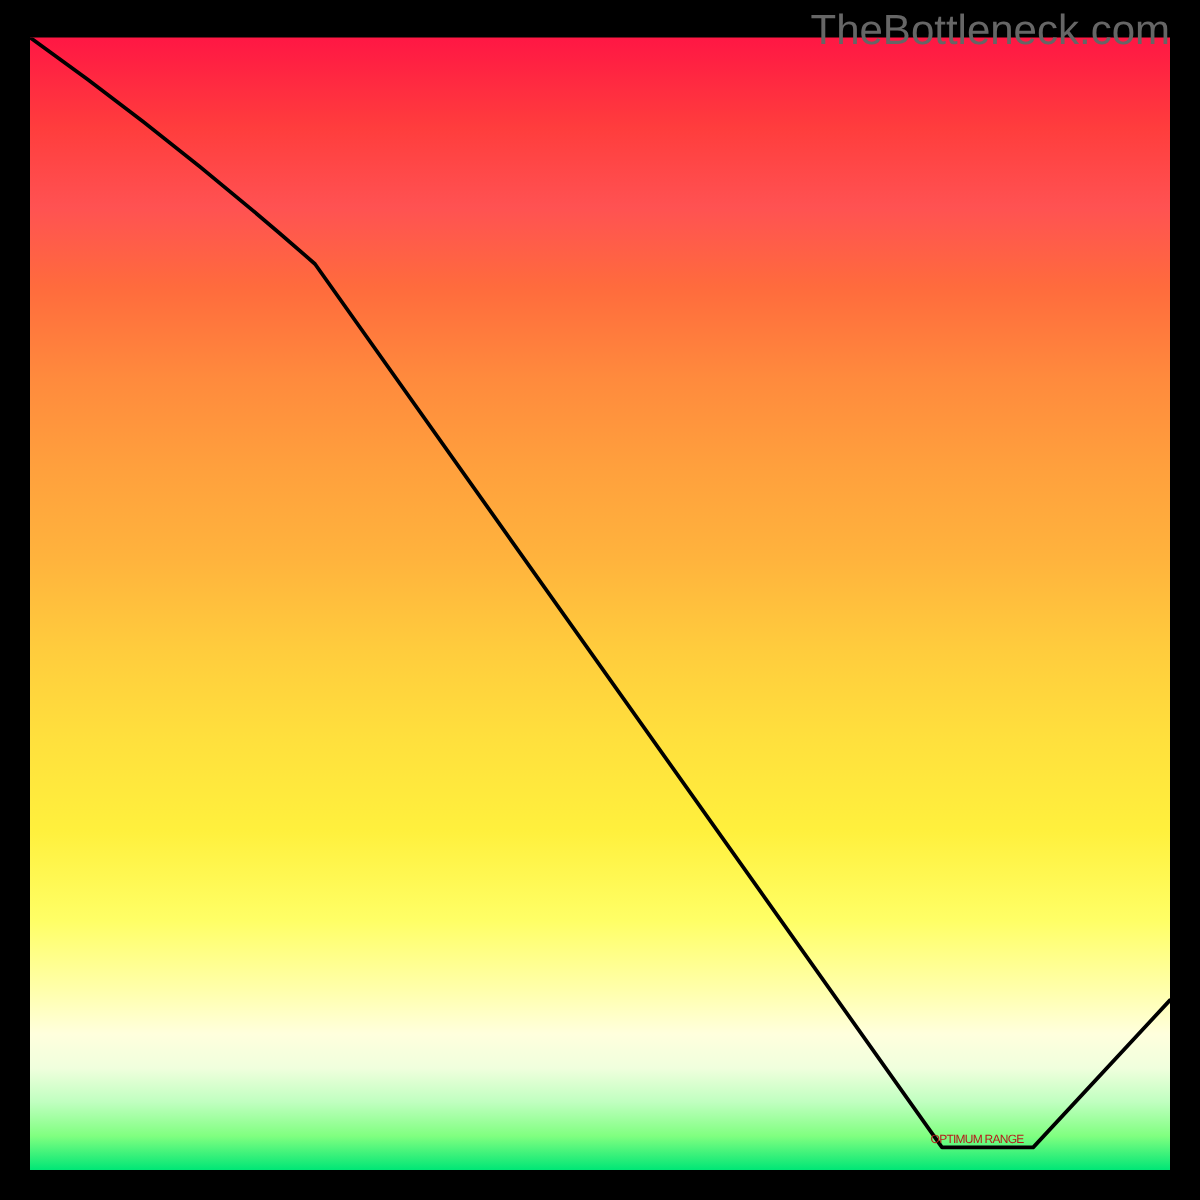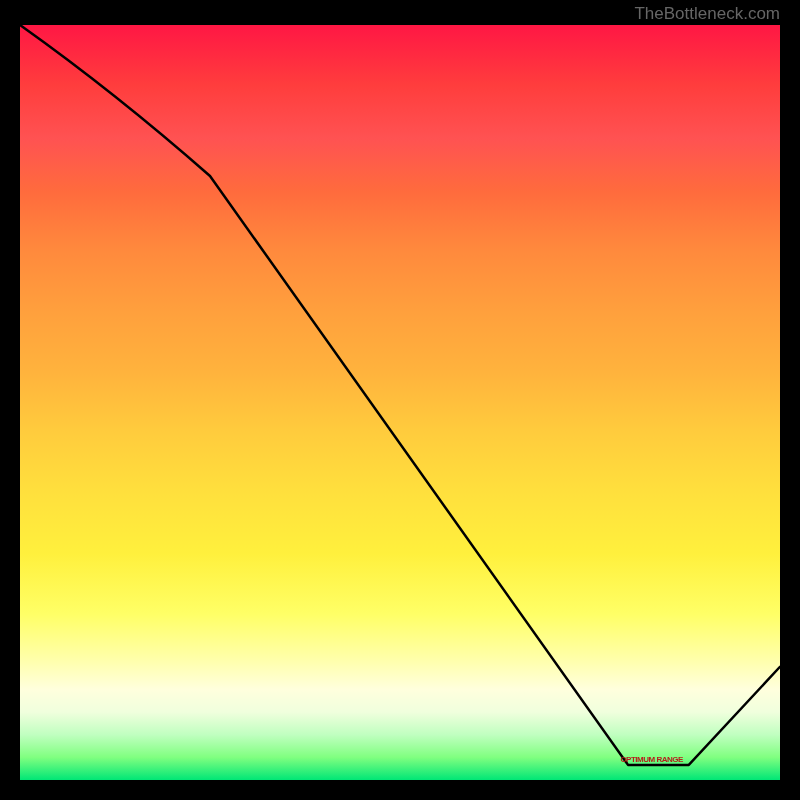--- a/index.html
+++ b/index.html
@@ -9,21 +9,21 @@
     background: #000;
     position: relative;
     overflow: hidden;
     font-family: Arial, sans-serif;
   }
   .watermark {
     position: absolute;
     top: 4px;
     right: 20px;
     color: #666;
-    font-size: 17px;
+    font-size: 28px;
     font-family: Arial, sans-serif;
     z-index: 10;
   }
   .plot-area {
     position: absolute;
     left: 20px;
     top: 25px;
     width: 760px;
     height: 755px;
     background: linear-gradient(to bottom,
@@ -50,21 +50,21 @@
     position: absolute;
     left: 0;
     top: 0;
     width: 100%;
     height: 100%;
   }
   .annotation {
     position: absolute;
     color: #b71c1c;
     font-size: 8px;
-    font-weight: bold;
+    font-weight: normal;
     font-family: Arial, sans-serif;
     letter-spacing: -0.5px;
     white-space: nowrap;
   }
 </style>
 </head>
 <body>
 
 <div class="watermark">TheBottleneck.com</div>
 

